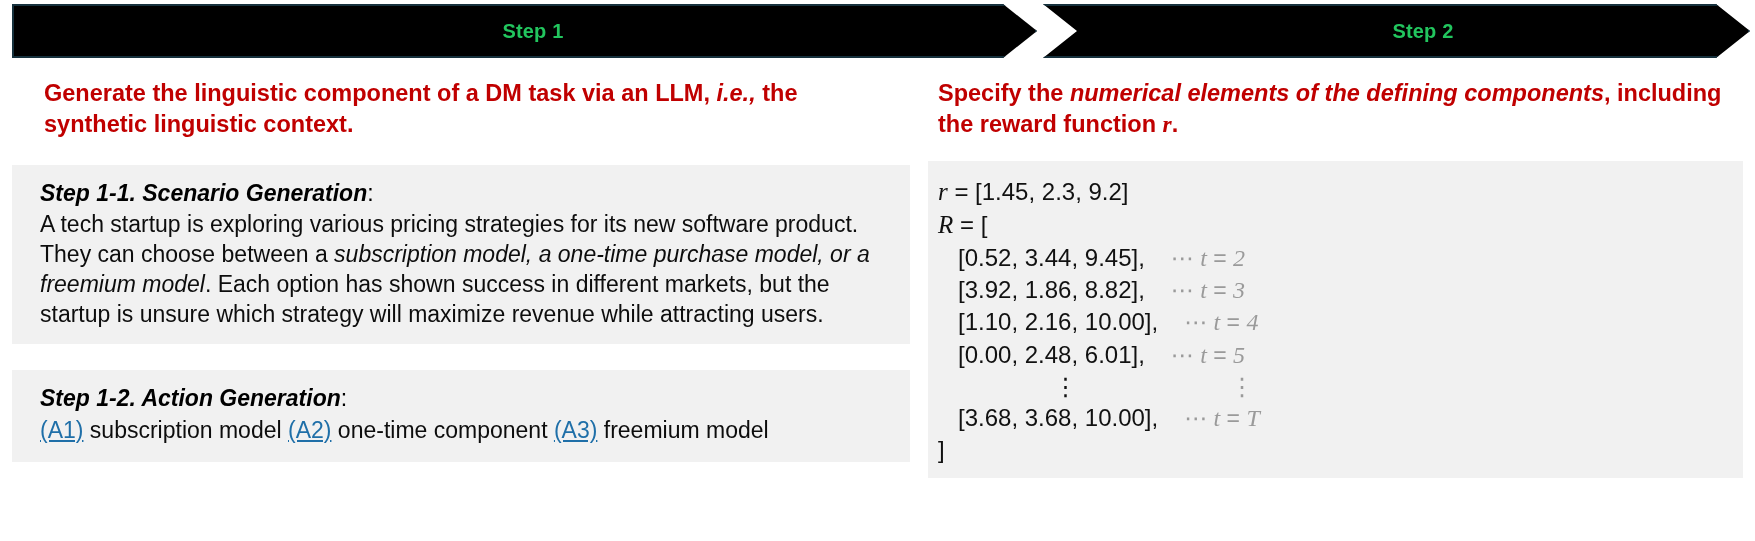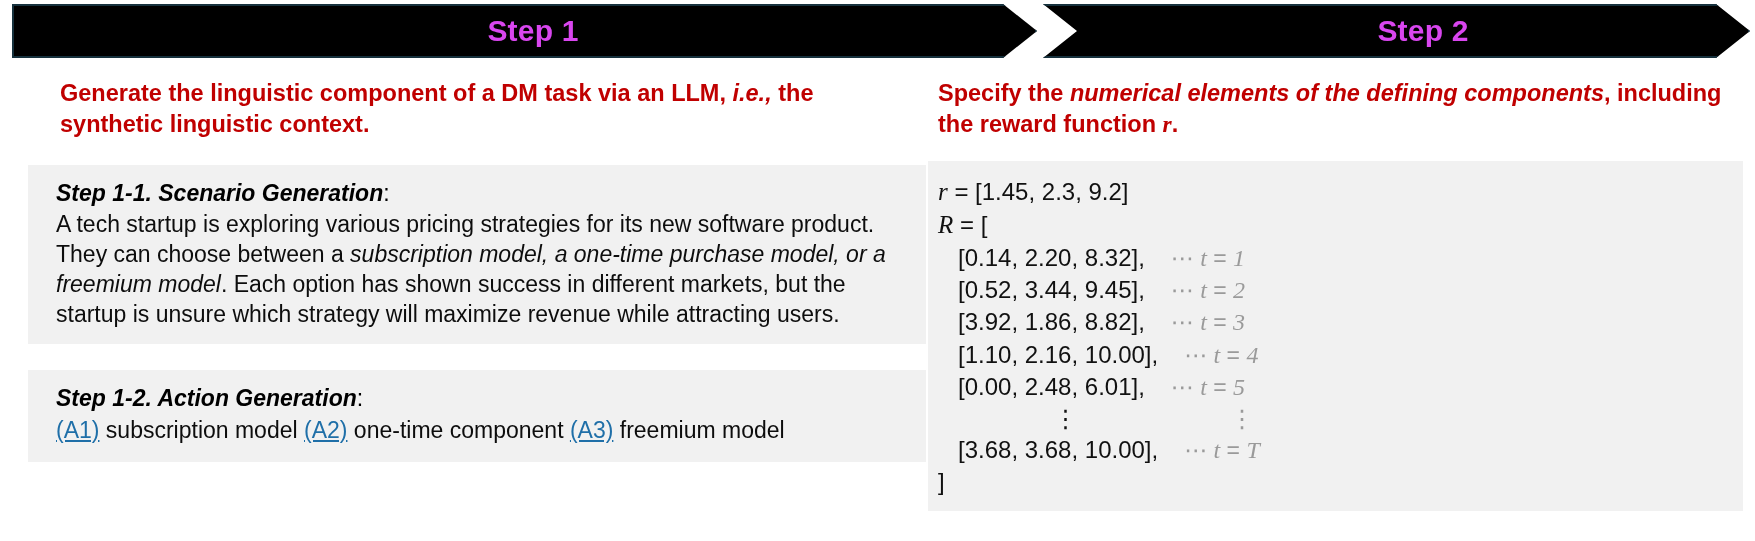--- a/index.html
+++ b/index.html
@@ -45,34 +45,34 @@
     clip-path: polygon(0 0, calc(100% - 34px) 0, 100% 50%, calc(100% - 34px) 100%, 0 100%);
   }
 
   .banner-2 {
     left: 1043px;
     width: 707px;
     clip-path: polygon(0 0, calc(100% - 34px) 0, 100% 50%, calc(100% - 34px) 100%, 0 100%, 34px 50%);
   }
 
   .banner-label {
-    color: #d946ef;
-    font-size: 30px;
+    color: #22c55e;
+    font-size: 20px;
     font-weight: bold;
     letter-spacing: 0.2px;
     font-family: "Liberation Sans", sans-serif;
     margin-left: 41px;
   }
   .banner-1 .banner-label { transform: translateX(-12px); }
   .banner-2 .banner-label { transform: translateX(6px); }
 
   
   .col-left {
     position: absolute;
-    left: 28px;
+    left: 12px;
     top: 72px;
     width: 898px;
   }
 
   .col-right {
     position: absolute;
     left: 928px;
     top: 72px;
     width: 815px;
   }
@@ -216,24 +216,20 @@
       <div class="math">
 
         <div class="math-line">
           <span class="math-code"><span class="mvar">r</span><span> = [1.45, 2.3, 9.2]</span></span>
         </div>
 
         <div class="math-line">
           <span class="math-code"><span class="mvar">R</span><span> = [</span></span>
         </div>
 
-        <div class="math-line">
-          <span class="math-code">&nbsp;&nbsp;&nbsp;<span>[0.14, 2.20, 8.32],</span></span>
-          <span class="annot"><span>⋯ </span><span class="mvar">t</span><span> = </span><span class="mvar">1</span></span>
-        </div>
 
         <div class="math-line">
           <span class="math-code">&nbsp;&nbsp;&nbsp;<span>[0.52, 3.44, 9.45],</span></span>
           <span class="annot"><span>⋯ </span><span class="mvar">t</span><span> = </span><span class="mvar">2</span></span>
         </div>
 
         <div class="math-line">
           <span class="math-code">&nbsp;&nbsp;&nbsp;<span>[3.92, 1.86, 8.82],</span></span>
           <span class="annot"><span>⋯ </span><span class="mvar">t</span><span> = </span><span class="mvar">3</span></span>
         </div>

